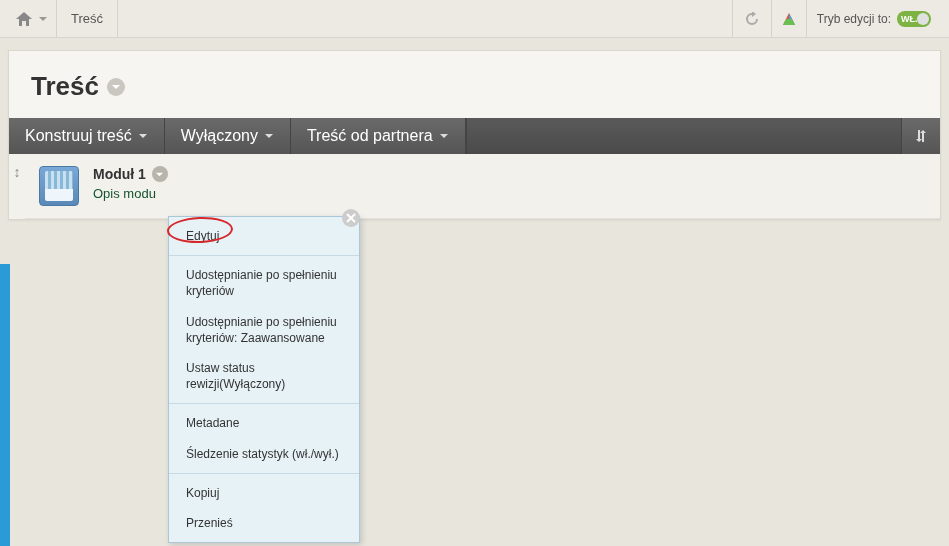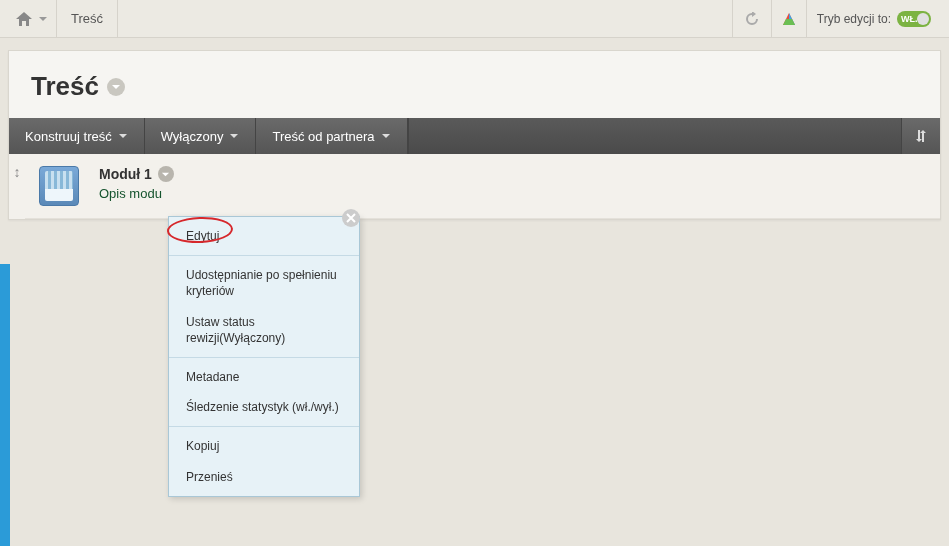--- a/index.html
+++ b/index.html
@@ -110,21 +110,21 @@
   }
   .page-title-chevron svg { fill: #fff; width: 10px; height: 10px; }
 
   
   .navbar {
     background: linear-gradient(#6a6a6a, #555);
     height: 36px;
     display: flex;
     align-items: stretch;
     color: #fff;
-    font-size: 13px;
+    font-size: 16px;
   }
   .nav-item {
     display: flex;
     align-items: center;
     gap: 6px;
     padding: 0 16px;
     border-right: 1px solid #444;
     cursor: pointer;
   }
   .nav-chevron svg { fill: #ddd; width: 10px; height: 10px; }
@@ -153,21 +153,21 @@
     font-size: 14px;
     text-align: center;
     background:#f3f1ec;
     align-self: stretch;
   }
   .module-row {
     flex: 1;
     display: flex;
     align-items: flex-start;
     padding: 12px 14px;
-    gap: 20px;
+    gap: 14px;
     border-bottom: 1px solid #e4e1da;
     background:#f3f1ec;
   }
   .module-icon {
     width: 40px; height: 40px;
     border-radius: 4px;
     background: linear-gradient(#7aa9d8, #5a89b8);
     border: 1px solid #4a79a8;
     position: relative;
     flex-shrink: 0;
@@ -362,20 +362,21 @@
   <div class="close">
     <svg viewBox="0 0 10 10">
         <path d="M1 1 L9 9 M9 1 L1 9" stroke="#fff" stroke-width="2" fill="none"></path>
       </svg>
   </div>
   <div class="group">
     <div class="item">Edytuj</div>
   </div>
   <div class="group">
     <div class="item">Udostępnianie po spełnieniu kryteriów</div>
+    <div class="item">Udostępnianie po spełnieniu kryteriów: Zaawansowane</div>
     <div class="item">Ustaw status rewizji(Wyłączony)</div>
   </div>
   <div class="group">
     <div class="item">Metadane</div>
     <div class="item">Śledzenie statystyk (wł./wył.)</div>
   </div>
   <div class="group">
     <div class="item">Kopiuj</div>
     <div class="item">Przenieś</div>
   </div>

